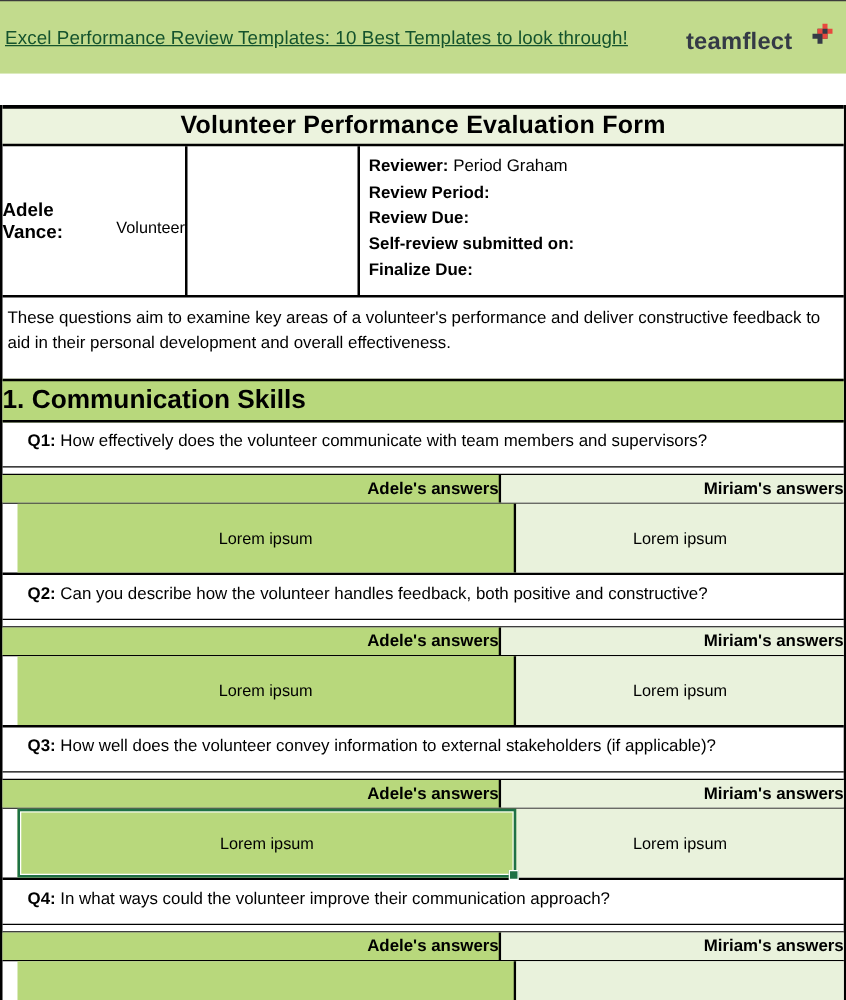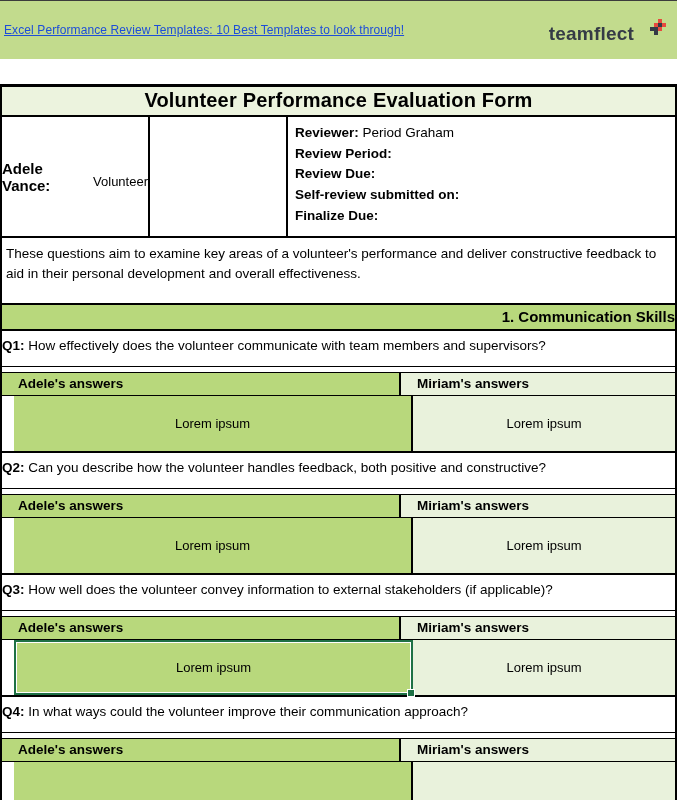--- a/index.html
+++ b/index.html
@@ -8,21 +8,21 @@
     font-family:"Liberation Sans","DejaVu Sans",sans-serif;color:#000;
     position:relative;
   }
   
   .top-band{
     height:59px;background:#c2db8d;border-top:1px solid #3c3c3c;
     box-sizing:border-box;display:flex;align-items:center;justify-content:space-between;
     padding:0 10px 0 4px;
   }
   .band-link{
-    font-size:12px;color:#1d4ed8;text-decoration:underline;cursor:pointer;
+    font-size:15px;color:#14532d;text-decoration:underline;cursor:pointer;
     letter-spacing:.1px;
   }
   .logo{display:flex;align-items:flex-start;gap:14px;}
   .logo-text{
     font-size:19px;font-weight:bold;color:#343a46;letter-spacing:.2px;line-height:1;
     margin-top:6px;
   }
   .logo-plus{width:18px;height:18px;display:block;margin-left:1px;}
   
   .gap-white{height:25px;background:#fff;}
@@ -46,31 +46,31 @@
   .cell-empty{width:136px;border-right:2px solid #000;}
   .cell-info{flex:1;padding:6px 4px 0 7px;font-size:13.5px;}
   .info-line{line-height:20.7px;white-space:nowrap;}
   .info-line .lbl{font-weight:bold;}
   .info-line .val{font-weight:normal;}
   
   .description{padding:6px 5px 0 4px;font-size:13.5px;line-height:20px;height:65px;box-sizing:border-box;}
   
   .section-header{
     background:#b8d87c;border-top:2px solid #000;border-bottom:2px solid #000;
-    text-align:right;font-weight:bold;font-size:15px;padding:3px 0 4px;
+    text-align:left;font-weight:bold;font-size:21px;padding:3px 0 4px;
   }
   
   .question-text{
-    font-size:13.5px;padding:7px 4px 13px 0;border-bottom:1px solid #000;
+    font-size:13.5px;padding:7px 4px 13px 20px;border-bottom:1px solid #000;
   }
   .question-text .q-label{font-weight:bold;}
   .q-gap{height:5px;}
   .answer-table{border-top:1px solid #000;border-bottom:2px solid #000;}
   .ans-header-row{display:flex;border-bottom:1px solid #000;}
-  .ans-h{box-sizing:border-box;text-align:left;font-weight:bold;font-size:13.5px;padding:3px 16px 4px;}
+  .ans-h{box-sizing:border-box;text-align:right;font-weight:bold;font-size:13.5px;padding:3px 0 4px;}
   .ans-h.left{width:399px;background:#b8d87c;border-right:2px solid #000;}
   .ans-h.right{flex:1;background:#e9f2dc;}
   .ans-row{display:flex;height:55px;margin-left:12px;}
   .ans-cell{
     box-sizing:border-box;display:flex;align-items:center;justify-content:center;
     font-size:13px;cursor:cell;
   }
   .ans-cell.left{width:399px;background:#b8d87c;border-right:2px solid #000;}
   .ans-cell.right{flex:1;background:#e9f2dc;}
   

